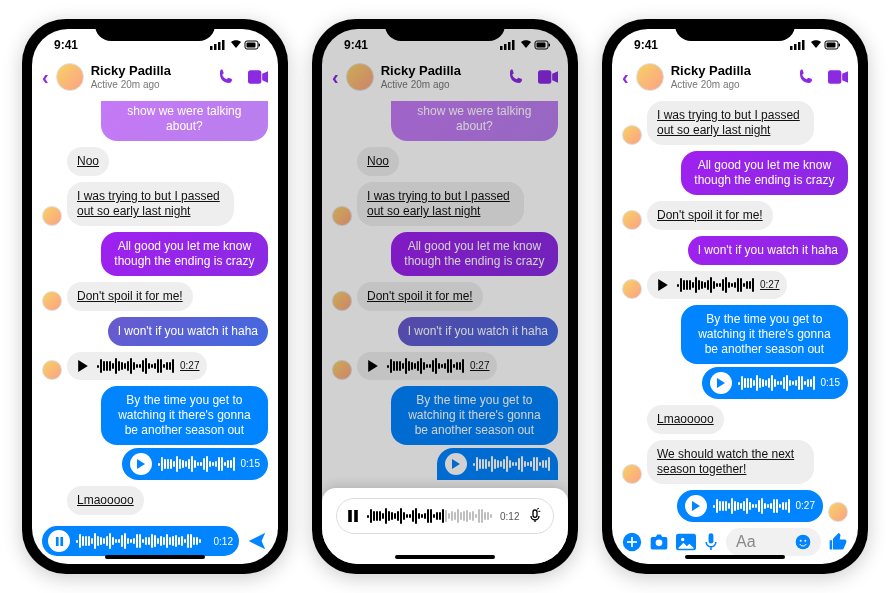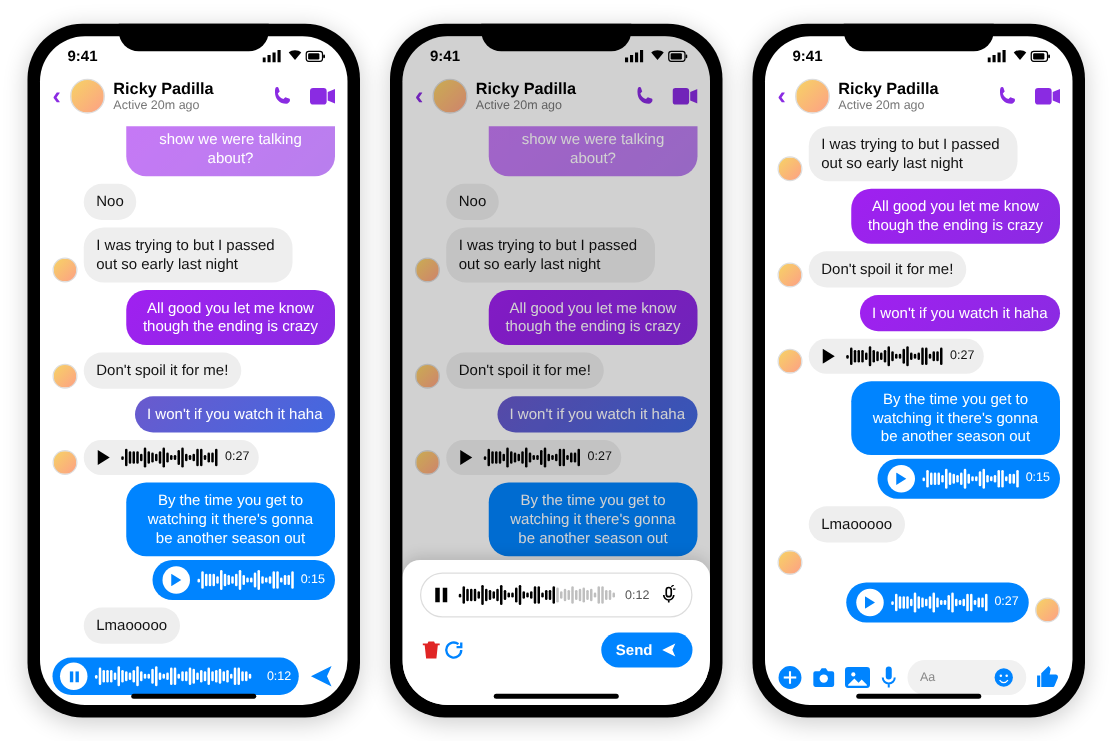--- a/index.html
+++ b/index.html
@@ -44,42 +44,42 @@
   .avatar{width:28px;height:28px;border-radius:50%;background:linear-gradient(135deg,#f6d365,#fda085);border:1px solid #ddd;flex:none;}
   .avatar.small{width:20px;height:20px;}
   .hinfo{flex:1;line-height:1.1;}
   .hname{font-size:13px;font-weight:700;}
   .hstatus{font-size:10px;color:#777;}
   .hicon{color:var(--purple);margin-left:6px;}
   .chat{flex:1;overflow:hidden;padding:4px 10px;display:flex;flex-direction:column;gap:6px;font-size:12px;}
   .row{display:flex;align-items:flex-end;gap:5px;}
   .row.out{justify-content:flex-end;}
   .bubble{max-width:74%;padding:7px 10px;border-radius:16px;line-height:1.25;}
-  .in{background:var(--grey-bubble);color:var(--text);}
+  .in{background:var(--grey-bubble);color:var(--text);text-decoration:underline;}
   .out .bubble{color:#fff;text-align:center;}
   .out .purple-bg{background:linear-gradient(135deg,#A020F0,#8A2BE2);}
   .out .blue-bg{background:var(--blue);}
   .out .mid-bg{background:linear-gradient(135deg,#6A5ACD,#4169E1);}
   .voice{display:flex;align-items:center;gap:6px;padding:5px 8px;}
   .play{width:16px;height:16px;display:flex;align-items:center;justify-content:center;}
   .time{font-size:10px;}
   .wave{display:flex;align-items:center;gap:1px;height:18px;}
   .wave span{width:2px;background:currentColor;border-radius:1px;}
   .composer{padding:6px 10px 8px;display:flex;align-items:center;gap:7px;}
   .homebar{position:absolute;bottom:5px;left:50%;transform:translateX(-50%);width:100px;height:4px;background:#000;border-radius:3px;}
   .pill{flex:1;height:30px;border-radius:20px;display:flex;align-items:center;gap:6px;padding:0 6px;}
   .pill.blue{background:var(--blue);color:#fff;}
   .circle{width:22px;height:22px;border-radius:50%;display:flex;align-items:center;justify-content:center;}
   .sheet{position:absolute;left:0;right:0;bottom:0;background:#fff;border-radius:14px 14px 0 0;padding:10px 14px 30px;box-shadow:0 -2px 12px rgba(0,0,0,.15);}
   .dim{position:absolute;inset:0;background:rgba(0,0,0,.18);}
   .hint{text-align:center;font-size:9px;color:#888;margin:4px 0 10px;}
   .recbox{border:1px solid #ddd;border-radius:22px;height:36px;display:flex;align-items:center;gap:8px;padding:0 10px;}
   .sheet-actions{display:flex;align-items:center;justify-content:space-between;margin-top:12px;}
   .sendbtn{background:var(--blue);color:#fff;font-size:12px;font-weight:600;padding:7px 12px;border-radius:18px;display:flex;align-items:center;gap:6px;}
-  .aa{flex:1;height:28px;border-radius:16px;background:#f1f1f1;color:#888;font-size:10px;display:flex;align-items:center;padding:0 10px;justify-content:space-between;}
+  .aa{flex:1;height:28px;border-radius:16px;background:#f1f1f1;color:#888;font-size:16px;display:flex;align-items:center;padding:0 10px;justify-content:space-between;}
   .iconbtn{color:var(--blue);}
   svg{display:block}
   .cut{border-radius:16px 16px 0 0;}
 </style>
 </head>
 <body>
 
 <div class="phone">
   <div class="notch"></div>
   <div class="screen">
@@ -487,40 +487,20 @@
           </span>
         <span class="time" style="color:#555">0:12</span>
         <span>
             <svg width="16" height="16" viewBox="0 0 24 24" fill="none" stroke="#000" stroke-width="2">
               <rect x="9" y="3" width="6" height="11" rx="3"></rect>
               <path d="M6 12a6 6 0 0012 0M12 18v3"></path>
               <path d="M15 2l3-2M17 5l3 0" stroke-width="1.5"></path>
             </svg>
           </span>
       </div>
-      <div class="sheet-actions">
-        <span style="color:#E02424">
-            <svg width="18" height="18" viewBox="0 0 24 24" fill="currentColor">
-              <path d="M5 7h14l-1.5 14h-11zM9 3h6l1 2H8zM3 5h18v2H3z"></path>
-            </svg>
-          </span>
-        <span style="color:var(--blue)">
-            <svg width="18" height="18" viewBox="0 0 24 24" fill="none" stroke="currentColor" stroke-width="2.5">
-              <path d="M20 12a8 8 0 11-3-6.2"></path>
-              <path d="M20 4v5h-5"></path>
-            </svg>
-          </span>
-        <span style="flex:1"></span>
-        <div class="sendbtn">
-          <span>Send</span>
-          <svg width="14" height="14" viewBox="0 0 24 24" fill="#fff">
-              <path d="M3 12l18-9-4 9 4 9z"></path>
-            </svg>
-        </div>
-      </div>
     </div>
     <div class="homebar"></div>
   </div>
 </div>
 
 <div class="phone">
   <div class="notch"></div>
   <div class="screen">
     <div class="status">
       <span>9:41</span>
@@ -651,20 +631,21 @@
             </span>
           <span class="time">0:15</span>
         </div>
       </div>
       <div class="row">
           <div style="width:20px"></div>
           <div class="bubble in">Lmaooooo</div>
         </div>
       <div class="row">
           <div class="avatar small"></div>
+          <div class="bubble in">We should watch the next season together!</div>
         </div>
       <div class="row out">
         <div class="bubble blue-bg voice">
           <span class="play circle" style="background:#fff">
               <svg width="10" height="10" viewBox="0 0 10 10" fill="#0084FF">
                 <path d="M1 0l8 5-8 5z"></path>
               </svg>
             </span>
           <span class="wave" style="color:#fff">
               <span style="height: 3px;"></span>

